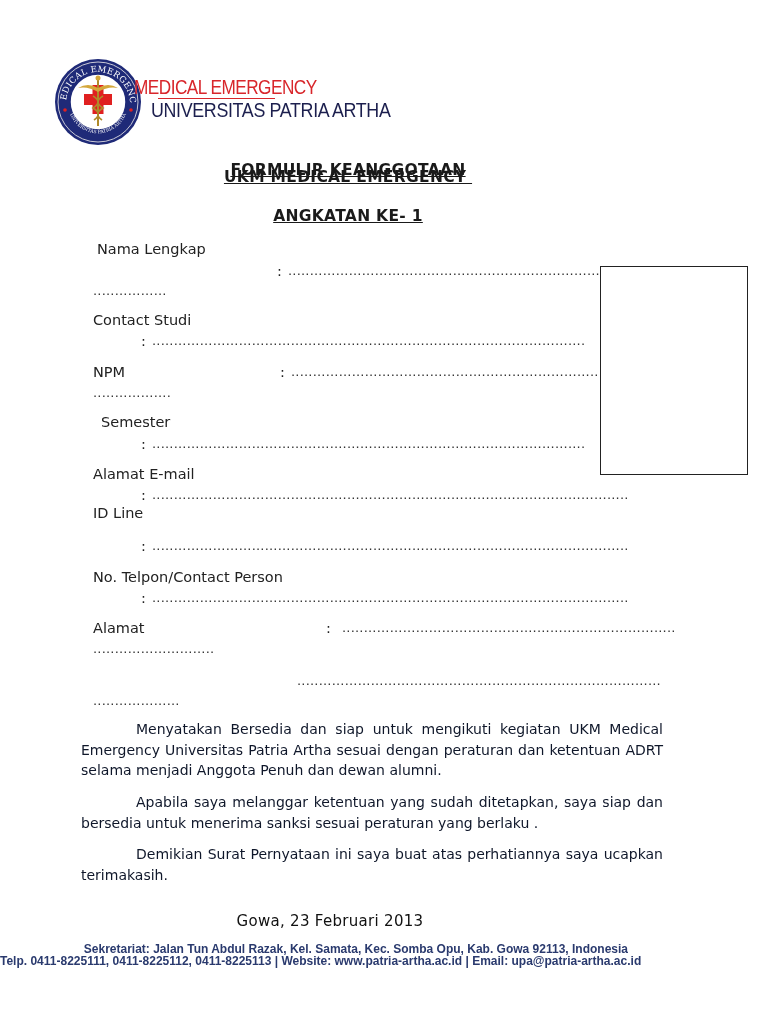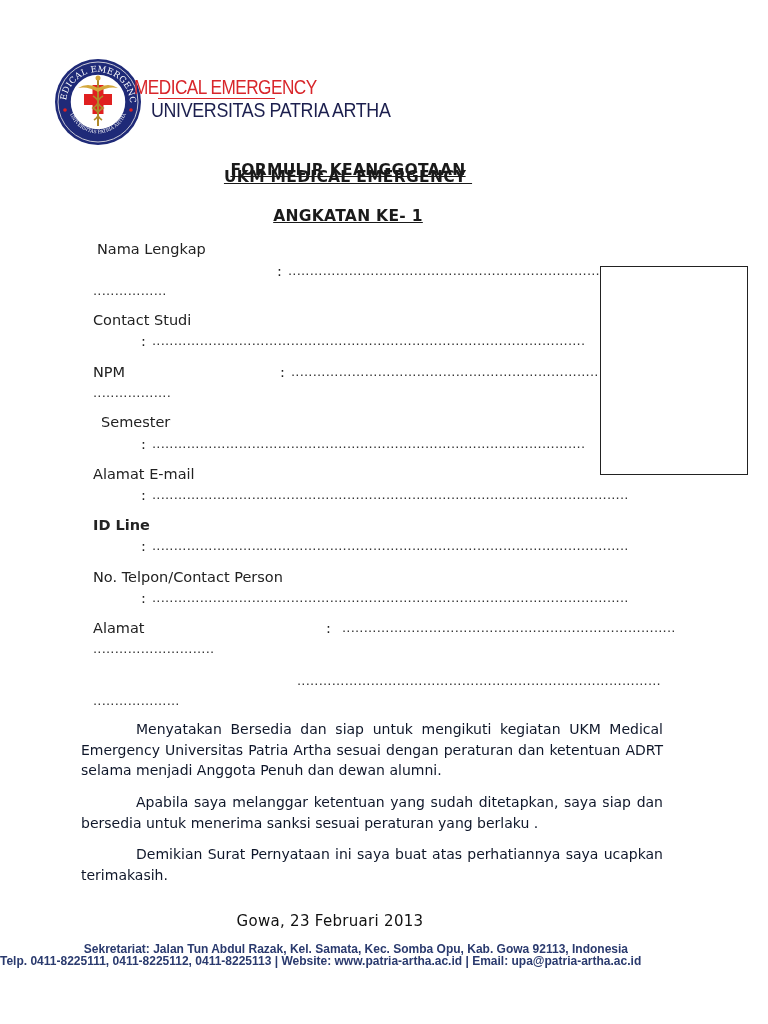--- a/index.html
+++ b/index.html
@@ -92,21 +92,21 @@
   <div class="abs dots" style="left:152px;top:436px;width:447px;">....................................................................................................</div>
 </div>
 
 <div>
   <div class="abs lbl" style="left:93px;top:466px;">Alamat E-mail</div>
   <div class="abs lbl" style="left:141px;top:487px;">:</div>
   <div class="abs dots" style="left:152px;top:487px;width:477px;">...............................................................................................................</div>
 </div>
 
 <div>
-  <div class="abs lbl" style="left:93px;top:517px;font-weight:bold;">ID Line</div>
+  <div class="abs lbl" style="left:93px;top:505px;">ID Line</div>
   <div class="abs lbl" style="left:141px;top:538px;">:</div>
   <div class="abs dots" style="left:152px;top:538px;width:477px;">...............................................................................................................</div>
 </div>
 
 <div>
   <div class="abs lbl" style="left:93px;top:569px;">No. Telpon/Contact Person</div>
   <div class="abs lbl" style="left:141px;top:590px;">:</div>
   <div class="abs dots" style="left:152px;top:590px;width:477px;">...............................................................................................................</div>
 </div>
 

